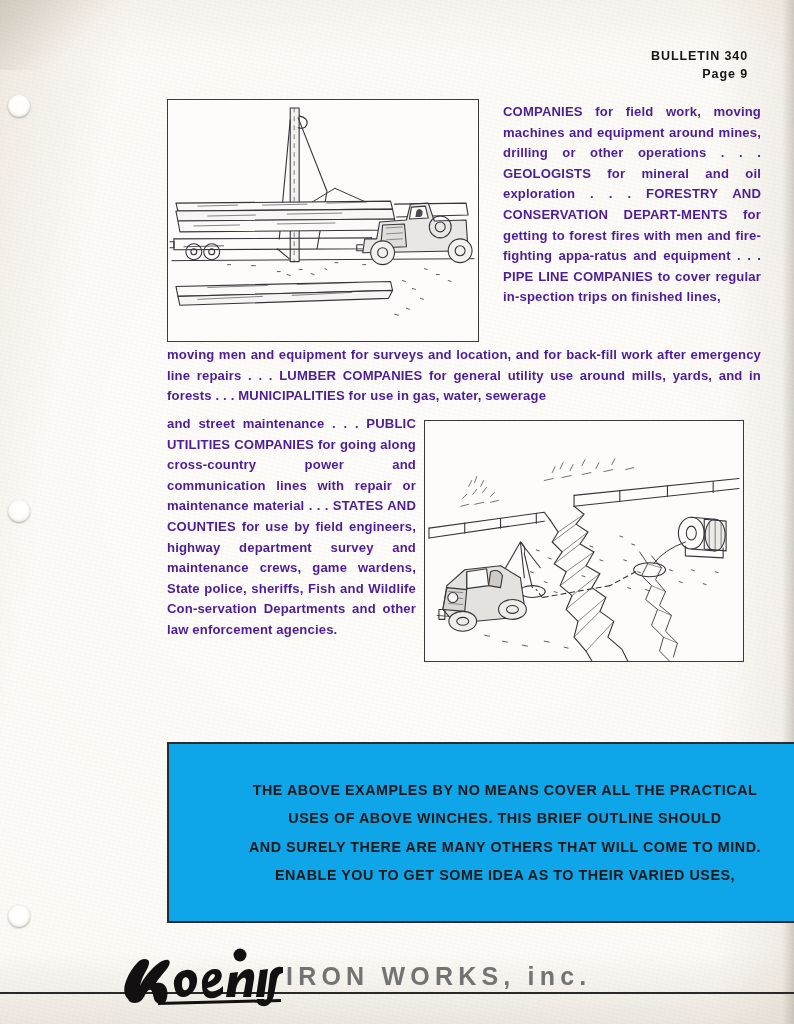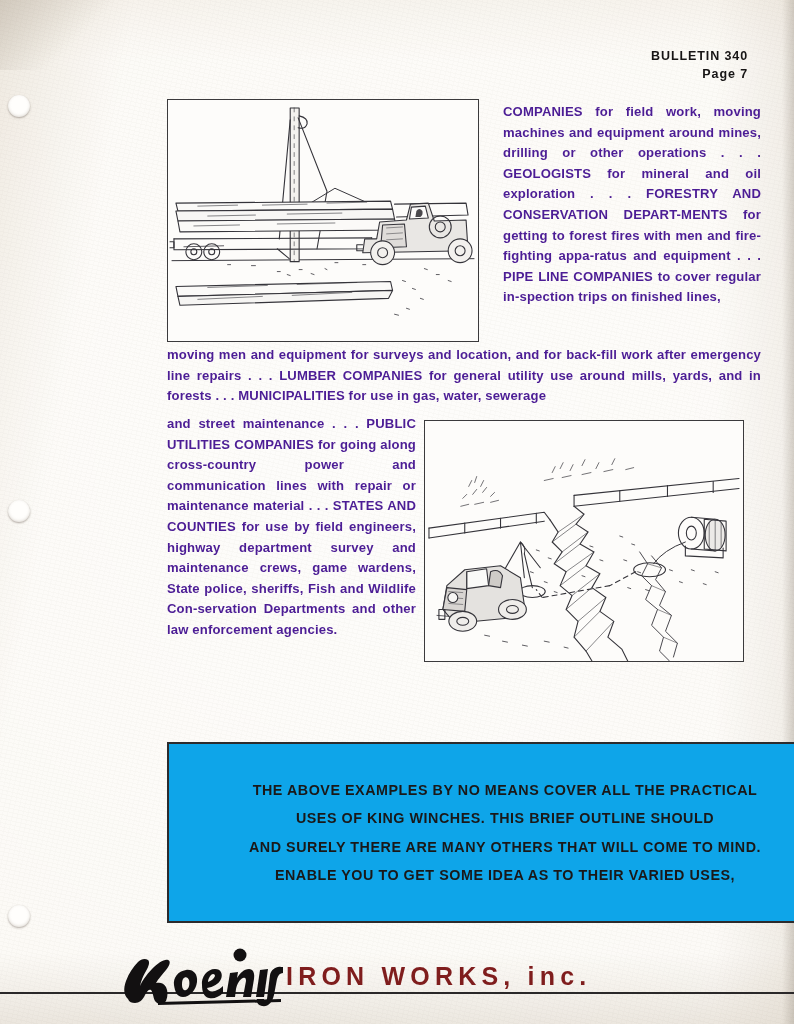--- a/index.html
+++ b/index.html
@@ -146,21 +146,21 @@
     height: 62px;
   }
   #logo-koenig svg { display: block; width: 100%; height: 100%; }
   #footer-company {
     position: absolute;
     left: 286px;
     top: 962px;
     font-weight: bold;
     font-size: 25px;
     letter-spacing: 5.2px;
-    color: #7f1d1d;
+    color: #737373;
     white-space: nowrap;
   }
   #footer-address {
     position: absolute;
     left: 0;
     right: 0;
     top: 1012px;
     height: 12px;
     overflow: hidden;
   }
@@ -201,21 +201,21 @@
   <div id="paper-grain"></div>
   <div id="scan-smudge-tl"></div>
   <div id="scan-edge-right"></div>
 
   <div class="hole" style="left:8px; top:95px;"></div>
   <div class="hole" style="left:8px; top:500px;"></div>
   <div class="hole" style="left:8px; top:905px;"></div>
 
   <div id="bulletin-header">
     <div>BULLETIN 340</div>
-    <div>Page 7</div>
+    <div>Page 9</div>
   </div>
 
   <div class="illustration" id="illustration-pipe-loading">
     <svg viewBox="0 0 312 243" preserveAspectRatio="none">
       <g fill="none" stroke="#35343a" stroke-width="1.1" stroke-linecap="round" stroke-linejoin="round">
 
         <path d="M4 162 L308 160" stroke-width="1"></path>
 
         <path d="M140 106 L168 89 L206 106" stroke-width="1"></path>
 
@@ -365,21 +365,21 @@
           <path d="M246 150 l3 1 M256 162 l3 1 M268 150 l3 1 M280 164 l3 1 M292 152 l3 1"></path>
           <path d="M60 216 l5 1 M78 222 l5 1 M98 226 l5 1 M120 222 l5 1 M140 228 l4 1"></path>
           <path d="M166 126 l3 1 M176 140 l3 1 M158 156 l3 1"></path>
         </g>
       </g>
     </svg>
   </div>
 
   <div id="statement-box">
     <div class="statement-line">THE ABOVE EXAMPLES BY NO MEANS COVER ALL THE PRACTICAL</div>
-    <div class="statement-line">USES OF KING WINCHES.  THIS BRIEF OUTLINE SHOULD</div>
+    <div class="statement-line">USES OF ABOVE WINCHES.  THIS BRIEF OUTLINE SHOULD</div>
     <div class="statement-line">AND SURELY THERE ARE MANY OTHERS THAT WILL COME TO MIND.</div>
     <div class="statement-line">ENABLE YOU TO GET SOME IDEA AS TO THEIR VARIED USES,</div>
   </div>
 
   <div id="footer">
     <div id="footer-rule"></div>
   </div>
 
   <div id="logo-koenig">
     <svg viewBox="0 0 165 62">

